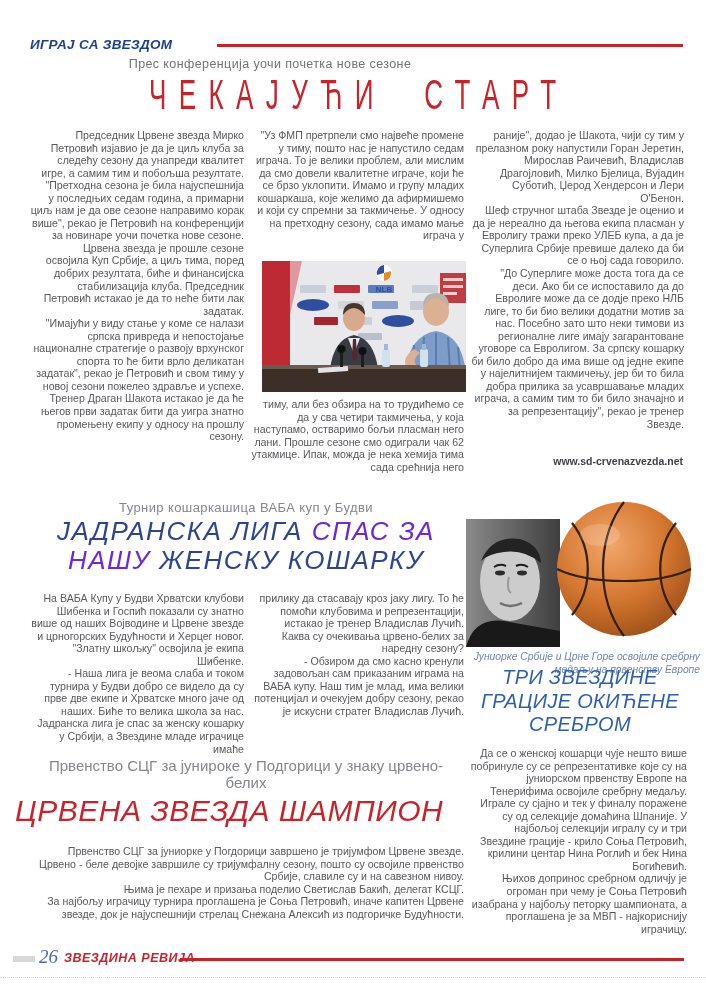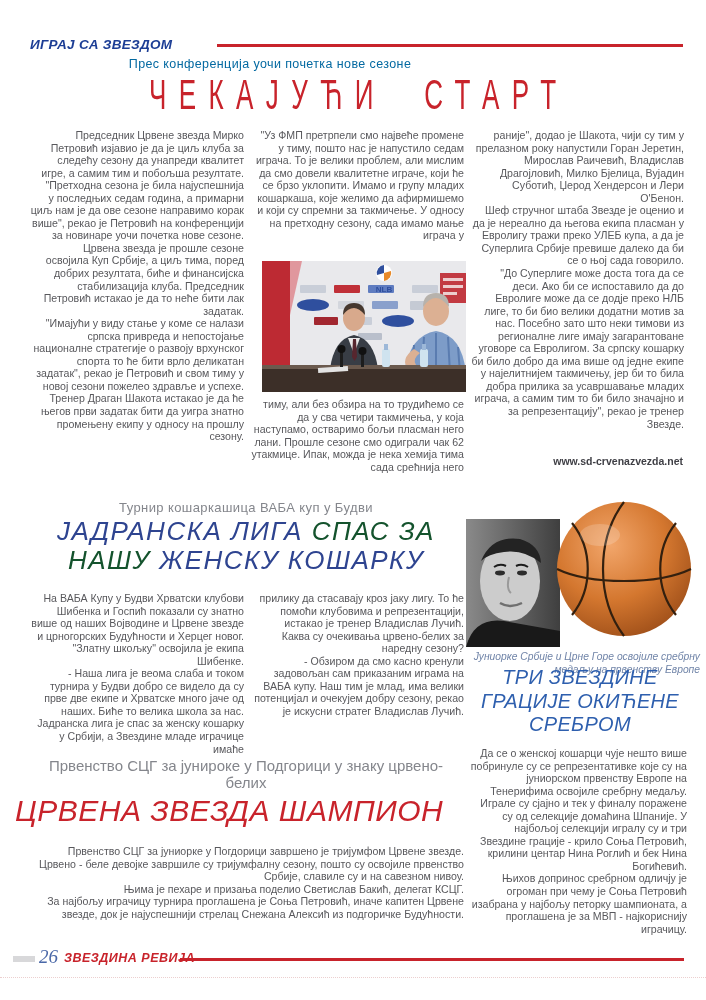--- a/index.html
+++ b/index.html
@@ -7,40 +7,40 @@
     width:706px;height:1000px;position:relative;background:#ffffff;
     font-family:"Liberation Sans", sans-serif;color:#58585c;overflow:hidden;
   }
   .abs{position:absolute;}
 
   
   .kicker{left:30px;top:37px;font-size:13.5px;font-weight:bold;font-style:italic;color:#1d3e95;letter-spacing:0.3px;}
   .kicker-rule{left:217px;top:44px;width:466px;height:3px;background:#c8232b;}
 
   
-  .a1-kicker{left:30px;top:57px;width:480px;text-align:center;font-size:12.5px;color:#0369a1;letter-spacing:0.4px;}
+  .a1-kicker{left:30px;top:57px;width:480px;text-align:center;font-size:12.5px;color:#737373;letter-spacing:0.4px;}
   .a1-title{left:30px;top:71px;width:626px;text-align:center;color:#c8232b;font-size:42px;
             letter-spacing:20px;word-spacing:30px;white-space:nowrap;
             transform:scaleX(0.62);transform-origin:50% 0;font-weight:400;}
   .body-text{font-size:10.6px;line-height:12.55px;color:#58585c;text-align:right;}
   .body-text p{margin:0;text-indent:9px;}
   .body-text p.no-indent{text-indent:0;}
   .a1c1{left:30px;top:129px;width:214px;}
   .a1c2t{left:251px;top:129px;width:213px;}
   .a1c2b{left:251px;top:398px;width:213px;}
   .a1c3{left:471px;top:129px;width:213px;}
   .press-photo{left:262px;top:261px;width:204px;height:131px;}
   .website{left:471px;top:455px;width:212px;text-align:right;font-size:10.5px;font-weight:bold;color:#3f3f45;}
 
   
   .a2-kicker{left:30px;top:500px;width:432px;text-align:center;font-size:13px;color:#84868c;letter-spacing:0.4px;}
   .a2-title{left:15px;top:517px;width:462px;text-align:center;font-style:italic;font-size:26px;
             line-height:28.5px;letter-spacing:1.5px;font-weight:400;}
   .t-dark{color:#2e4490;}
-  .t-light{color:#14532d;margin-top:40px;}
+  .t-light{color:#6d28d9;margin-top:40px;}
   .a2c1{left:30px;top:592px;width:214px;}
   .a2c2{left:251px;top:592px;width:213px;}
 
   
   .a3-kicker{left:30px;top:757px;width:432px;text-align:center;font-size:15px;line-height:17px;color:#84868c;}
   .a3-title{left:15px;top:794px;width:462px;text-align:left;font-style:italic;font-size:30px;
             color:#c8232b;letter-spacing:0.5px;font-weight:400;}
   .a3-body{left:30px;top:845px;width:434px;}
 
   

